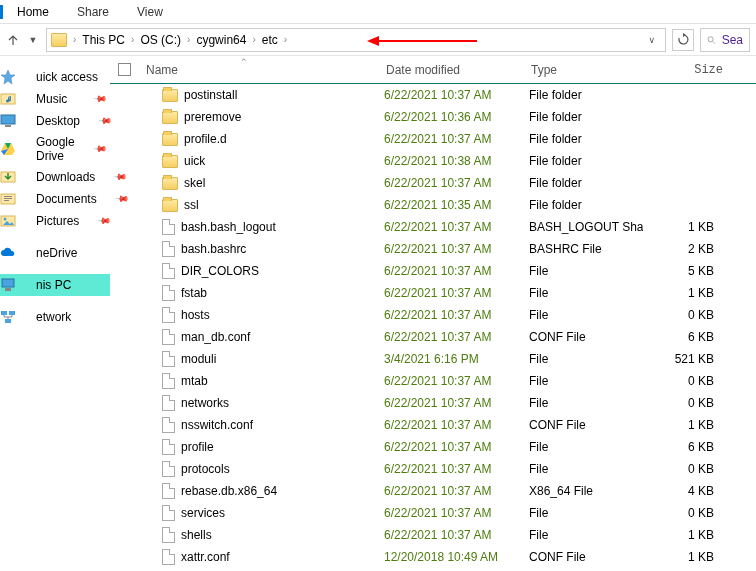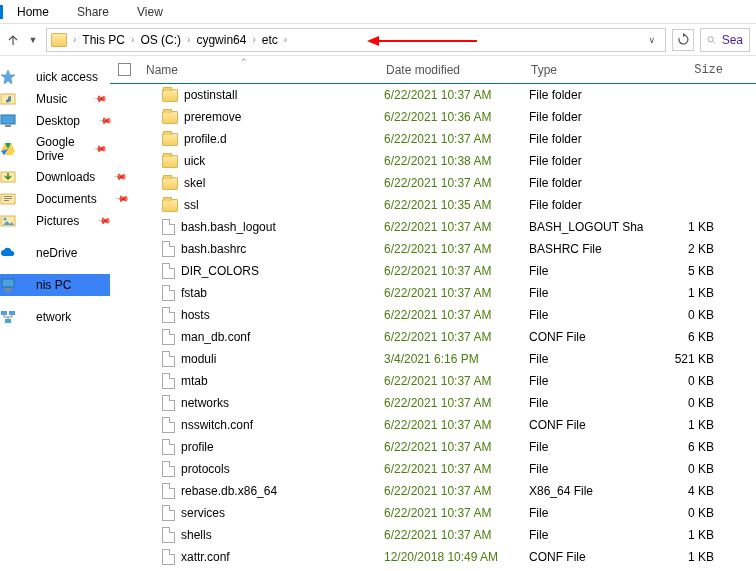--- a/index.html
+++ b/index.html
@@ -17,21 +17,21 @@
 .crumb { padding: 16px 4px; color: #000; }
 .crumb-sep { color: #888; font-size: 10px; }
 .addr-right { display:flex; align-items:center; gap:10px; margin-left:auto; padding-right:6px;}
 .refresh-btn { width:22px; height:22px; border:1px solid #ccc; display:flex; align-items:center; justify-content:center; }
 .search-box { width:50px; height:24px; border:1px solid #ccc; display:flex; align-items:center; padding:8px 6px; color:#4c1d95; gap:6px;}
 .arrow { position: absolute; left: 320px; top: 5px; }
 
 .main { display: flex; height: calc(571px - 24px - 32px); }
 .nav { width: 110px; padding-top: 10px; }
 .nav-item { display:flex; align-items:center; padding: 3px 4px 3px 0; color:#000; gap:20px;}
-.nav-item.sel { background:#3b82f6; }
+.nav-item.sel { background:#5eead4; }
 .pin { color:#808080; margin-left:auto; font-size:9px; transform: rotate(45deg);}
 .nav-icon { width:16px; height:16px; display:flex; align-items:center; justify-content:center; font-size:11px;}
 .nav-spacer { height: 10px; }
 
 .list { flex:1; }
 .list-head { display:flex; align-items:center; height: 28px; border-bottom:1px solid #0f766e; color:#555; position:relative;}
 .list-head .col { padding: 4px 6px; border-right: 1px solid transparent; }
 .col-check { width:30px; display:flex; justify-content:center;}
 .col-name { width:240px; position:relative;}
 .col-date { width:145px; }

